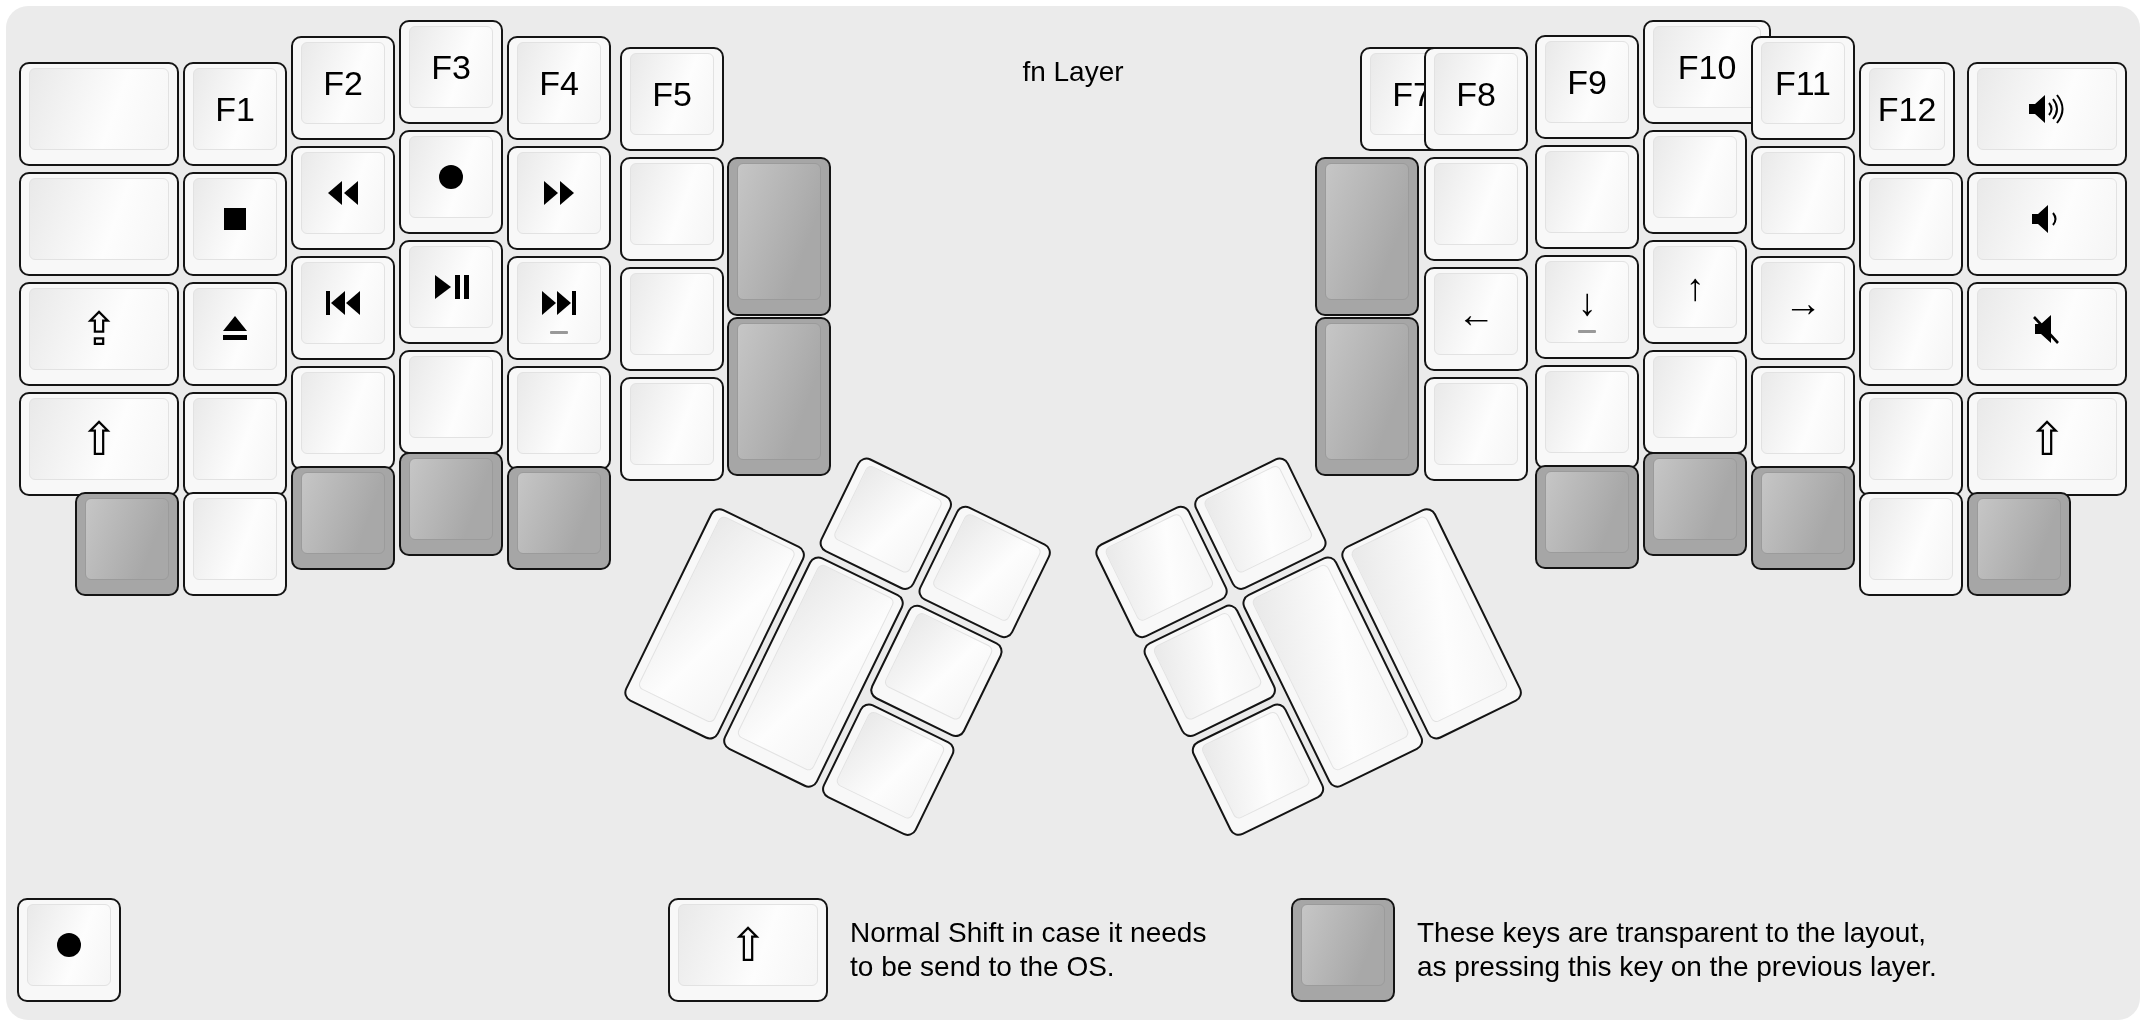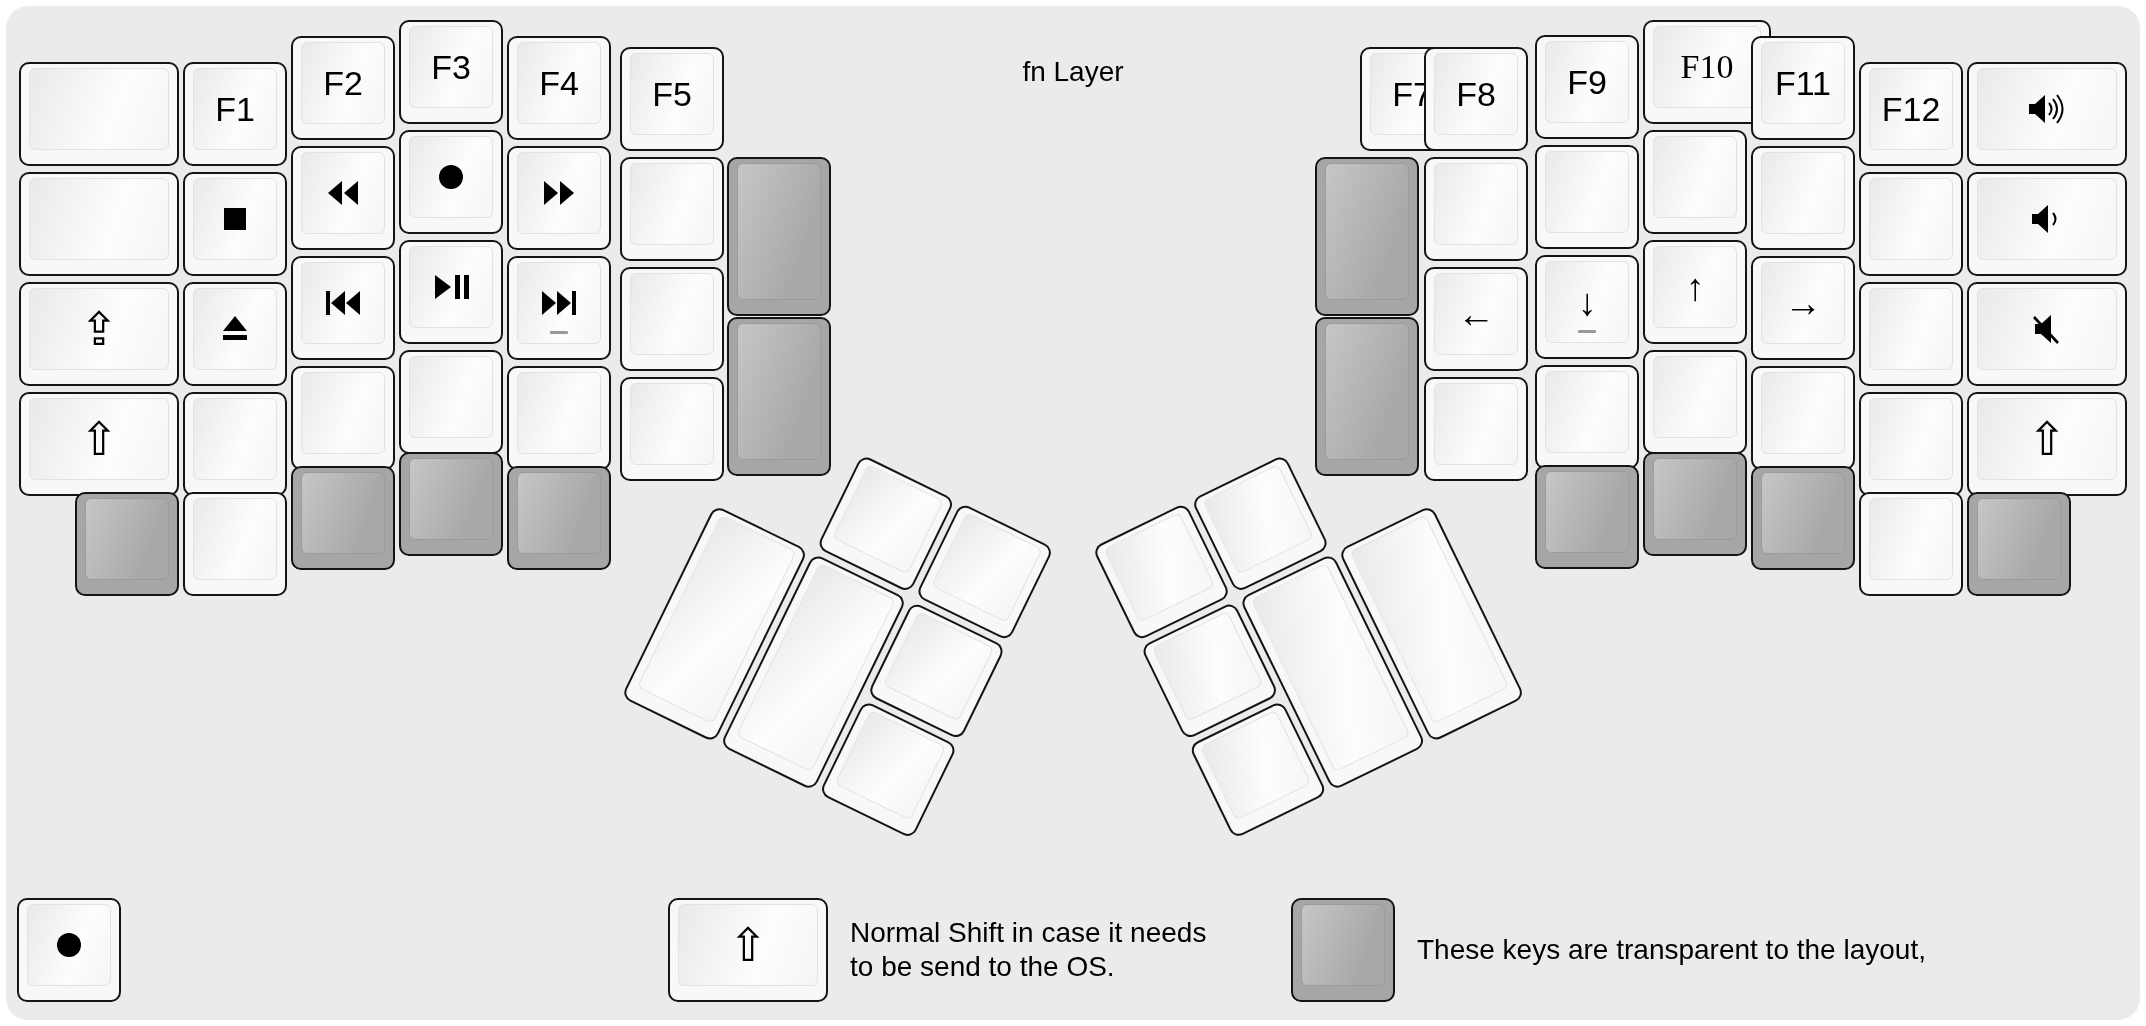--- a/index.html
+++ b/index.html
@@ -244,21 +244,21 @@
         <span class="arrow">↓</span>
         <div class="homing"></div>
       </div>
     </div>
     <div class="key" style="left: 1535px; top: 365px; width: 104px; height: 104px;">
       <div class="top"></div>
     </div>
     <div class="key gray" style="left: 1535px; top: 465px; width: 104px; height: 104px;">
       <div class="top"></div>
     </div>
-    <div class="key" style="left: 1643px; top: 20px; width: 128px; height: 104px; font-family: Liberation Serif, serif;">
+    <div class="key" style="left: 1643px; top: 20px; width: 128px; height: 104px;">
       <div class="top">
         <span class="klabel">F10</span>
       </div>
     </div>
     <div class="key" style="left: 1643px; top: 130px; width: 104px; height: 104px;">
       <div class="top"></div>
     </div>
     <div class="key" style="left: 1643px; top: 240px; width: 104px; height: 104px;">
       <div class="top">
         <span class="arrow">↑</span>
@@ -282,21 +282,21 @@
       <div class="top">
         <span class="arrow">→</span>
       </div>
     </div>
     <div class="key" style="left: 1751px; top: 366px; width: 104px; height: 104px;">
       <div class="top"></div>
     </div>
     <div class="key gray" style="left: 1751px; top: 466px; width: 104px; height: 104px;">
       <div class="top"></div>
     </div>
-    <div class="key" style="left: 1859px; top: 62px; width: 104px; height: 104px; text-decoration: underline;">
+    <div class="key" style="left: 1859px; top: 62px; width: 96px; height: 104px; text-decoration: underline;">
       <div class="top">
         <span class="klabel">F12</span>
       </div>
     </div>
     <div class="key" style="left: 1859px; top: 172px; width: 104px; height: 104px;">
       <div class="top"></div>
     </div>
     <div class="key" style="left: 1859px; top: 282px; width: 104px; height: 104px;">
       <div class="top"></div>
     </div>
@@ -407,15 +407,16 @@
         <span>Normal Shift in case it needs</span>
         <span>to be send to the OS.</span>
       </div>
     </div>
     <div class="legend-item" style="left: 1291px;">
       <div class="key gray" style="width: 104px; height: 104px;">
         <div class="top"></div>
       </div>
       <div class="legend-text">
         <span>These keys are transparent to the layout,</span>
+        <span>as pressing this key on the previous layer.</span>
       </div>
     </div>
   </div>
 
 </body></html>

